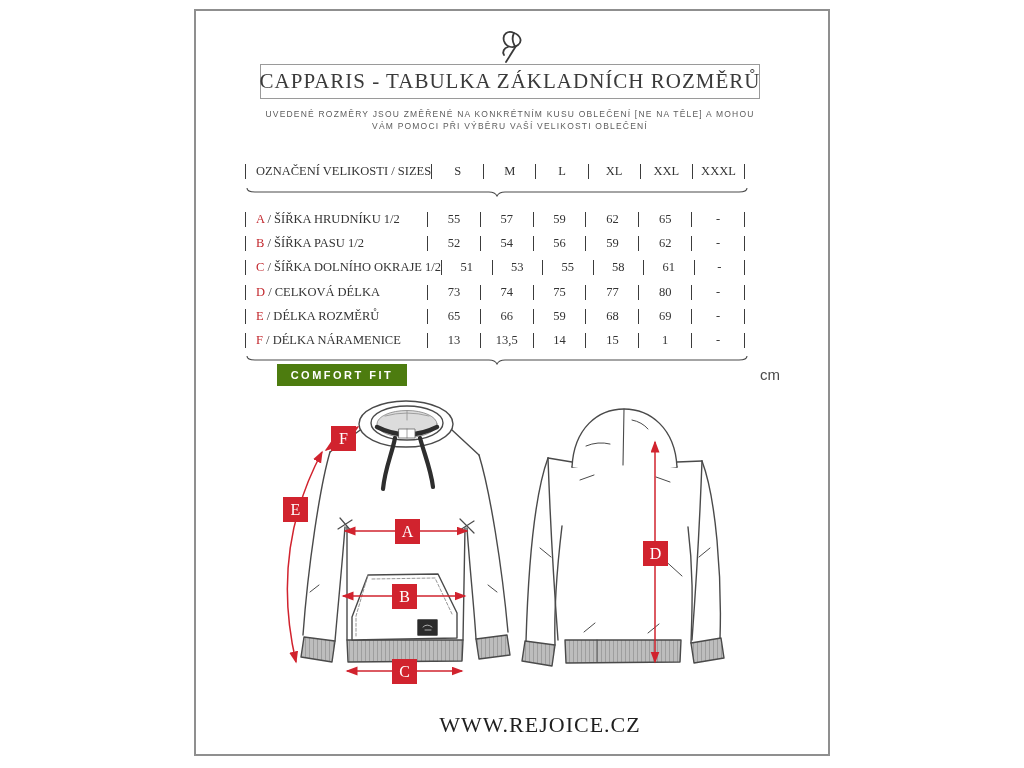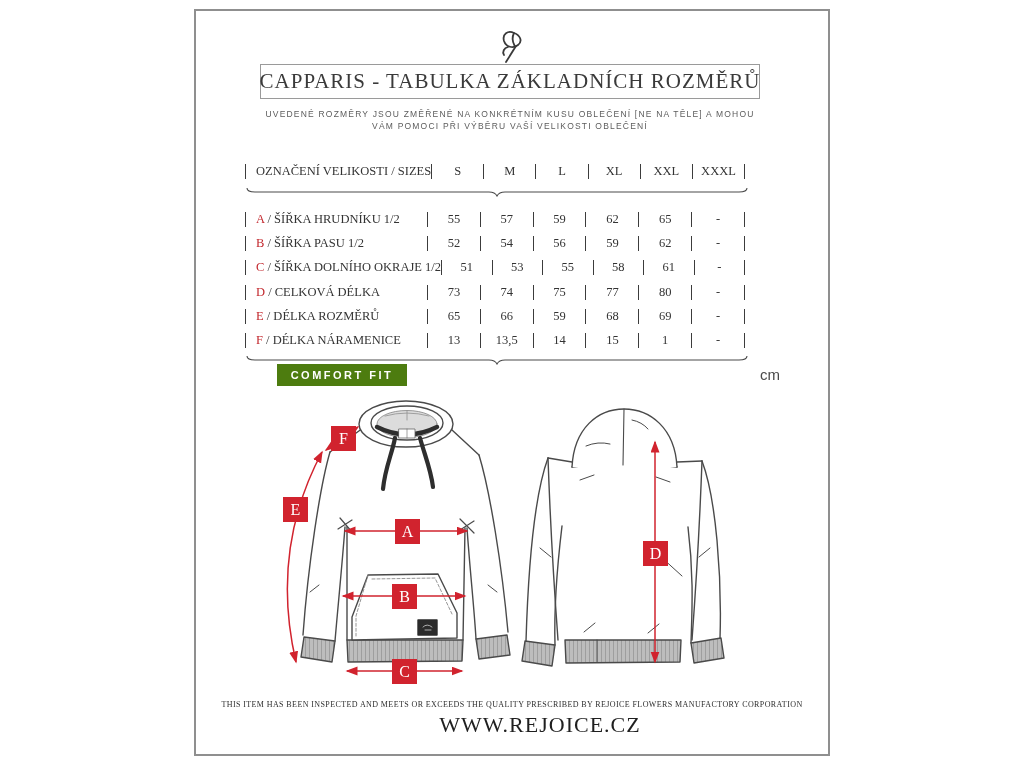--- a/index.html
+++ b/index.html
@@ -306,16 +306,15 @@
     </g>
   </svg>
 
   <div class="mbox abs" style="left:395px;top:519px;">A</div>
   <div class="mbox abs" style="left:392px;top:584px;">B</div>
   <div class="mbox abs" style="left:392px;top:659px;">C</div>
   <div class="mbox abs" style="left:643px;top:541px;">D</div>
   <div class="mbox abs" style="left:283px;top:497px;">E</div>
   <div class="mbox abs" style="left:331px;top:426px;">F</div>
 
-  <div id="inspection-note" class="abs">THIS ITEM HAS BEEN INSPECTED AND MEETS OR EXCEEDS THE QUALITY PRESCRIBED BY REJOICE FLOWERS MANUFACTORY CORPORATION</div>
   <div id="website" class="abs">WWW.REJOICE.CZ</div>
 
 </div>
 
 </body></html>

